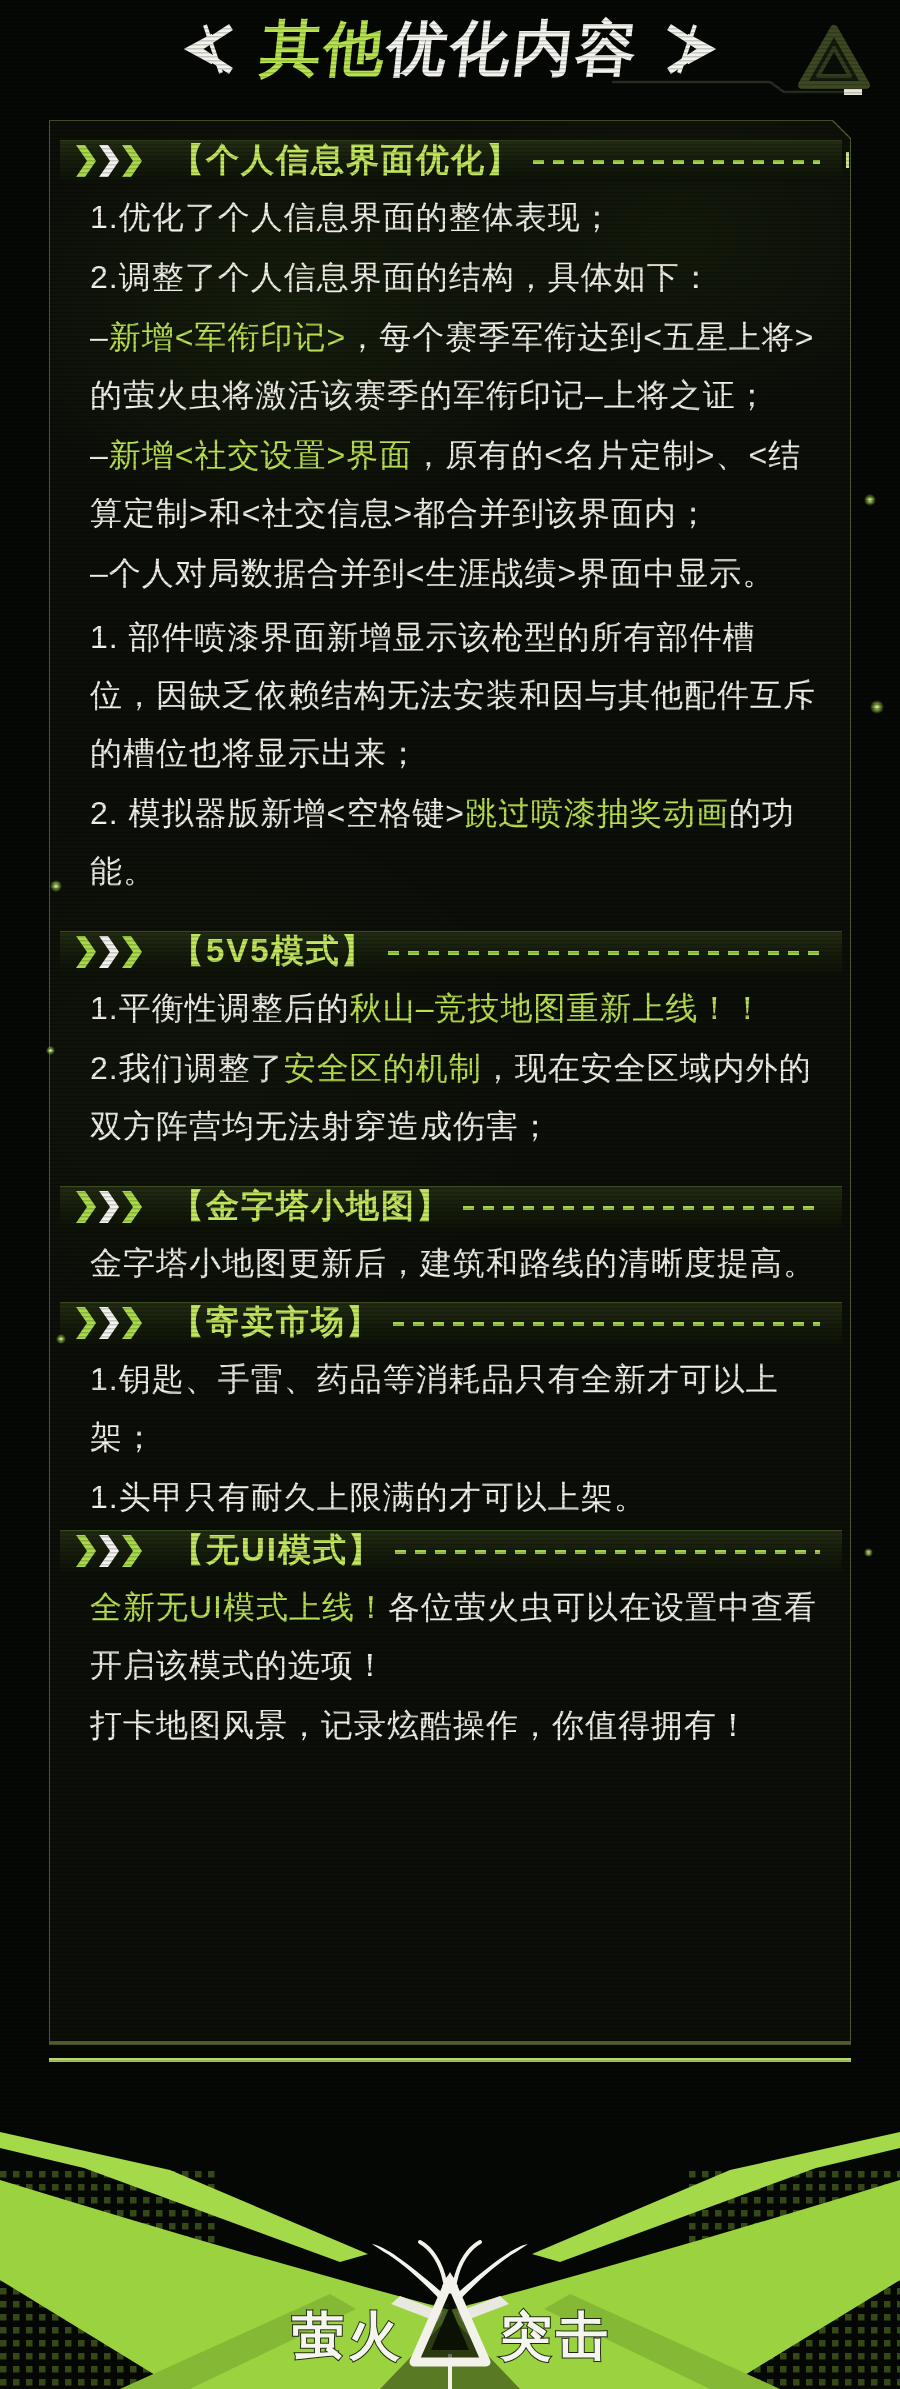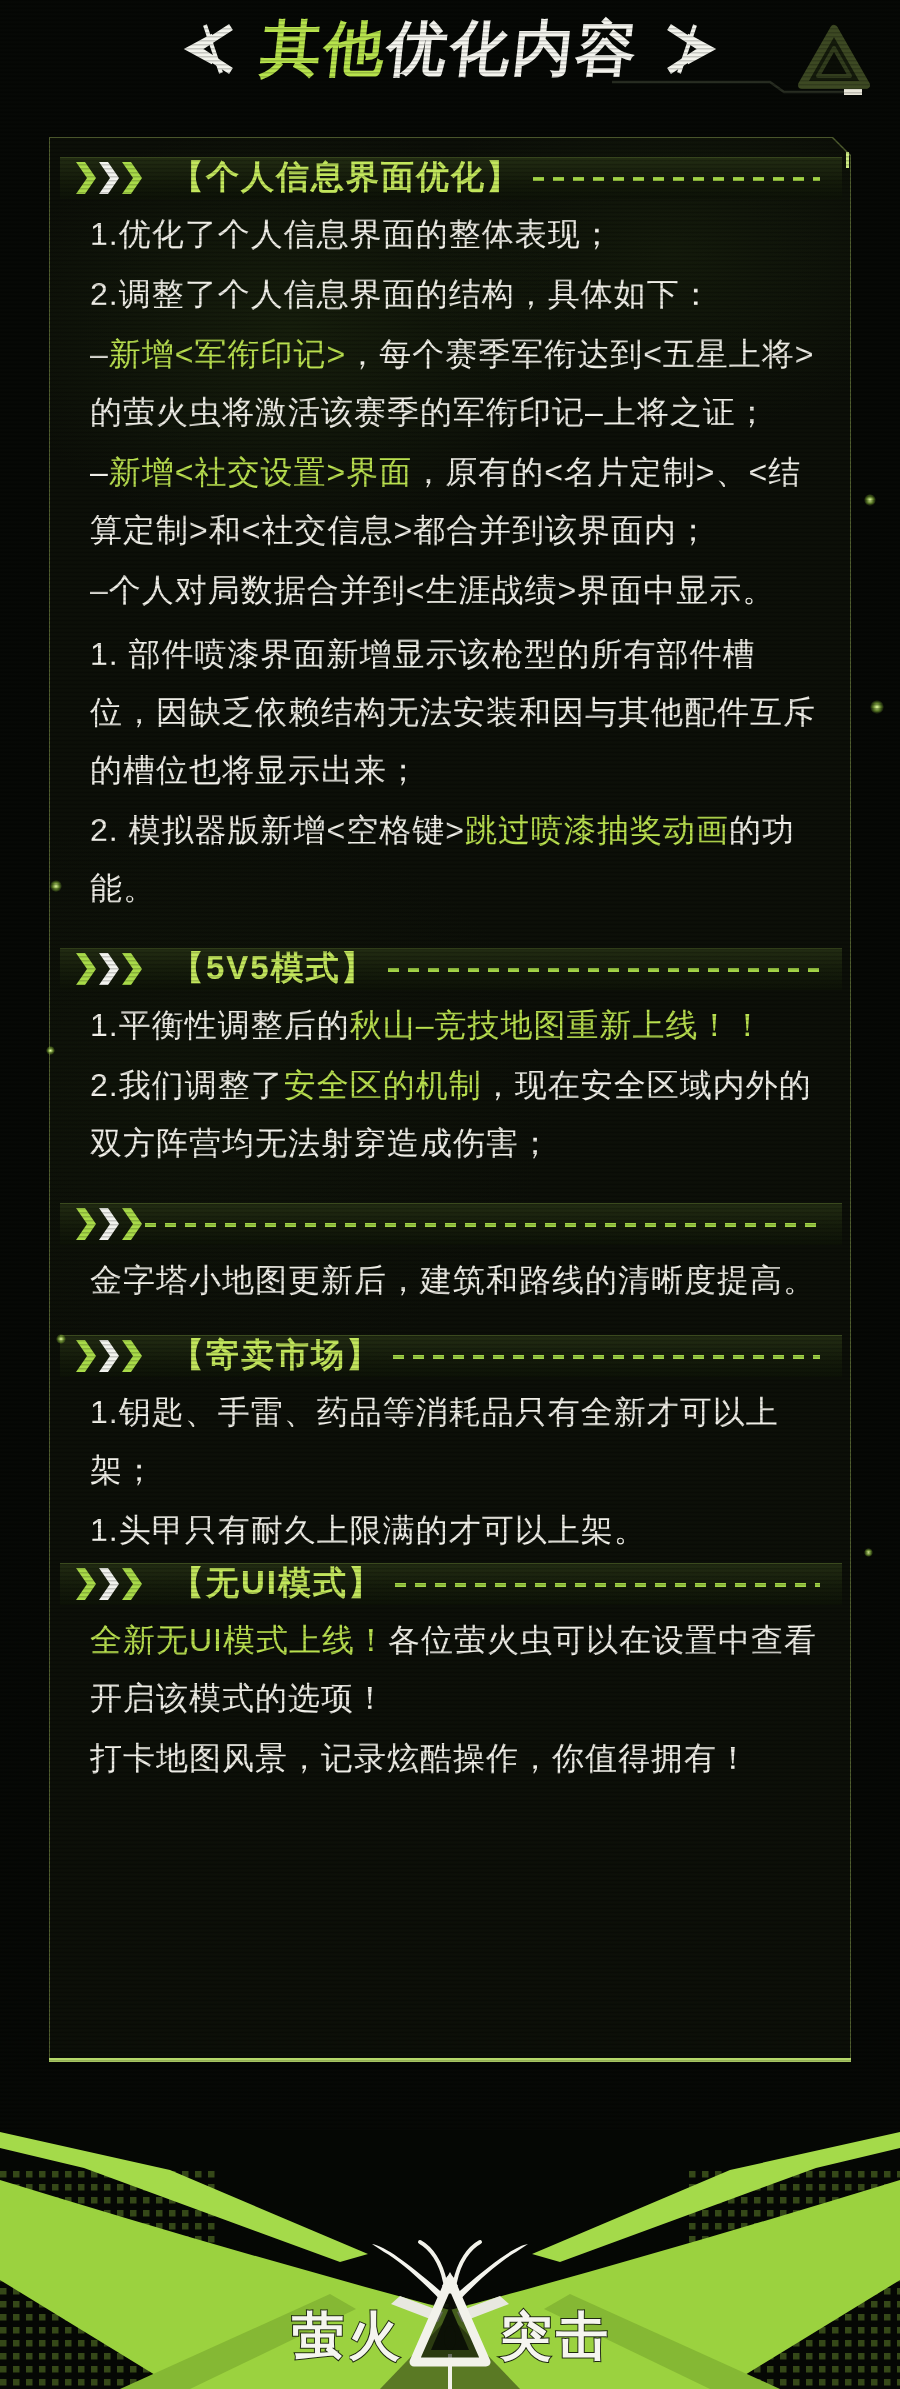--- a/index.html
+++ b/index.html
@@ -25,21 +25,21 @@
     font-size:60px;font-weight:900;letter-spacing:3px;white-space:nowrap;
     transform:skewX(-6deg);line-height:1.1;
   }
   .t-hl{color:#b7e34c}
   .t-rest{color:#f4f4ee}
   .title-arrow svg{display:block}
   .corner-logo{position:absolute;top:24px;right:30px;z-index:2}
   .deco-line{position:absolute;top:0;left:0;z-index:1}
   
   .box-outer{
-    position:absolute;left:49px;top:137px;width:802px;height:1925px;z-index:2;
+    position:absolute;left:49px;top:120px;width:802px;height:1925px;z-index:2;
     background:#4f5d2e;
     clip-path:polygon(0 0, calc(100% - 18px) 0, 100% 18px, 100% 100%, 0 100%);
   }
   .box-inner{
     position:absolute;left:1px;top:1px;right:1px;bottom:4px;
     clip-path:polygon(0 0, calc(100% - 18px) 0, 100% 18px, 100% 100%, 0 100%);
     background:
       radial-gradient(420px 300px at 30% 10%, rgba(48,68,22,0.28), transparent 70%),
       radial-gradient(380px 260px at 78% 6%, rgba(48,68,22,0.20), transparent 70%),
       radial-gradient(520px 420px at 18% 50%, rgba(32,46,15,0.16), transparent 70%),
@@ -53,21 +53,21 @@
   .sec-head{
     display:flex;align-items:center;height:42px;
     margin:18px -24px 6px -30px;padding:0 20px 0 16px;
     background:linear-gradient(180deg,#222c12 0%,#141b0a 55%,#0c1106 100%);
     box-shadow:inset 0 1px 0 rgba(170,210,90,0.18);
   }
   .sec:nth-of-type(1) .sec-head{margin-top:19px}
   .sec:nth-of-type(2) .sec-head{margin-top:16px}
   .sec:nth-of-type(3) .sec-head{margin-top:31px}
   .sec:nth-of-type(4) .sec-head{margin-top:31px}
-  .sec:nth-of-type(5) .sec-head{margin-top:26px}
+  .sec:nth-of-type(5) .sec-head{margin-top:10px}
   .sec:nth-of-type(6) .sec-head{margin-top:4px}
   .chev{
     display:inline-block;width:20px;height:32px;margin-right:3px;flex:none;
     clip-path:polygon(0% 0%,45% 0%,100% 50%,45% 100%,0% 100%,55% 50%);
   }
   .chev-g{background:#a8da48}
   .chev-w{background:#f2f3ee}
   .sec-title{
     color:#c3e75c;font-size:33px;font-weight:800;letter-spacing:2px;
     margin:0 12px 0 26px;white-space:nowrap;transform:translateY(-1px);
@@ -163,20 +163,21 @@
           <p class="para"><span class="tx">1.平衡性调整后的</span><span class="hl">秋山–竞技地图重新上线！！</span></p>
           <p class="para"><span class="tx">2.我们调整了</span><span class="hl">安全区的机制</span><span class="tx">，现在安全区域内外的双方阵营均无法射穿造成伤害；</span></p>
         </div>
   </section>
 
   <section class="sec">
     <div class="sec-head">
       <span class="chev chev-g"></span>
       <span class="chev chev-w"></span>
       <span class="chev chev-g"></span>
+      <span class="sec-title">【金字塔小地图】</span>
       <span class="dash-line"></span>
     </div>
     <div class="sec-body">
           <p class="para"><span class="tx">金字塔小地图更新后，建筑和路线的清晰度提高。</span></p>
         </div>
   </section>
 
   <section class="sec">
     <div class="sec-head">
       <span class="chev chev-g"></span>

